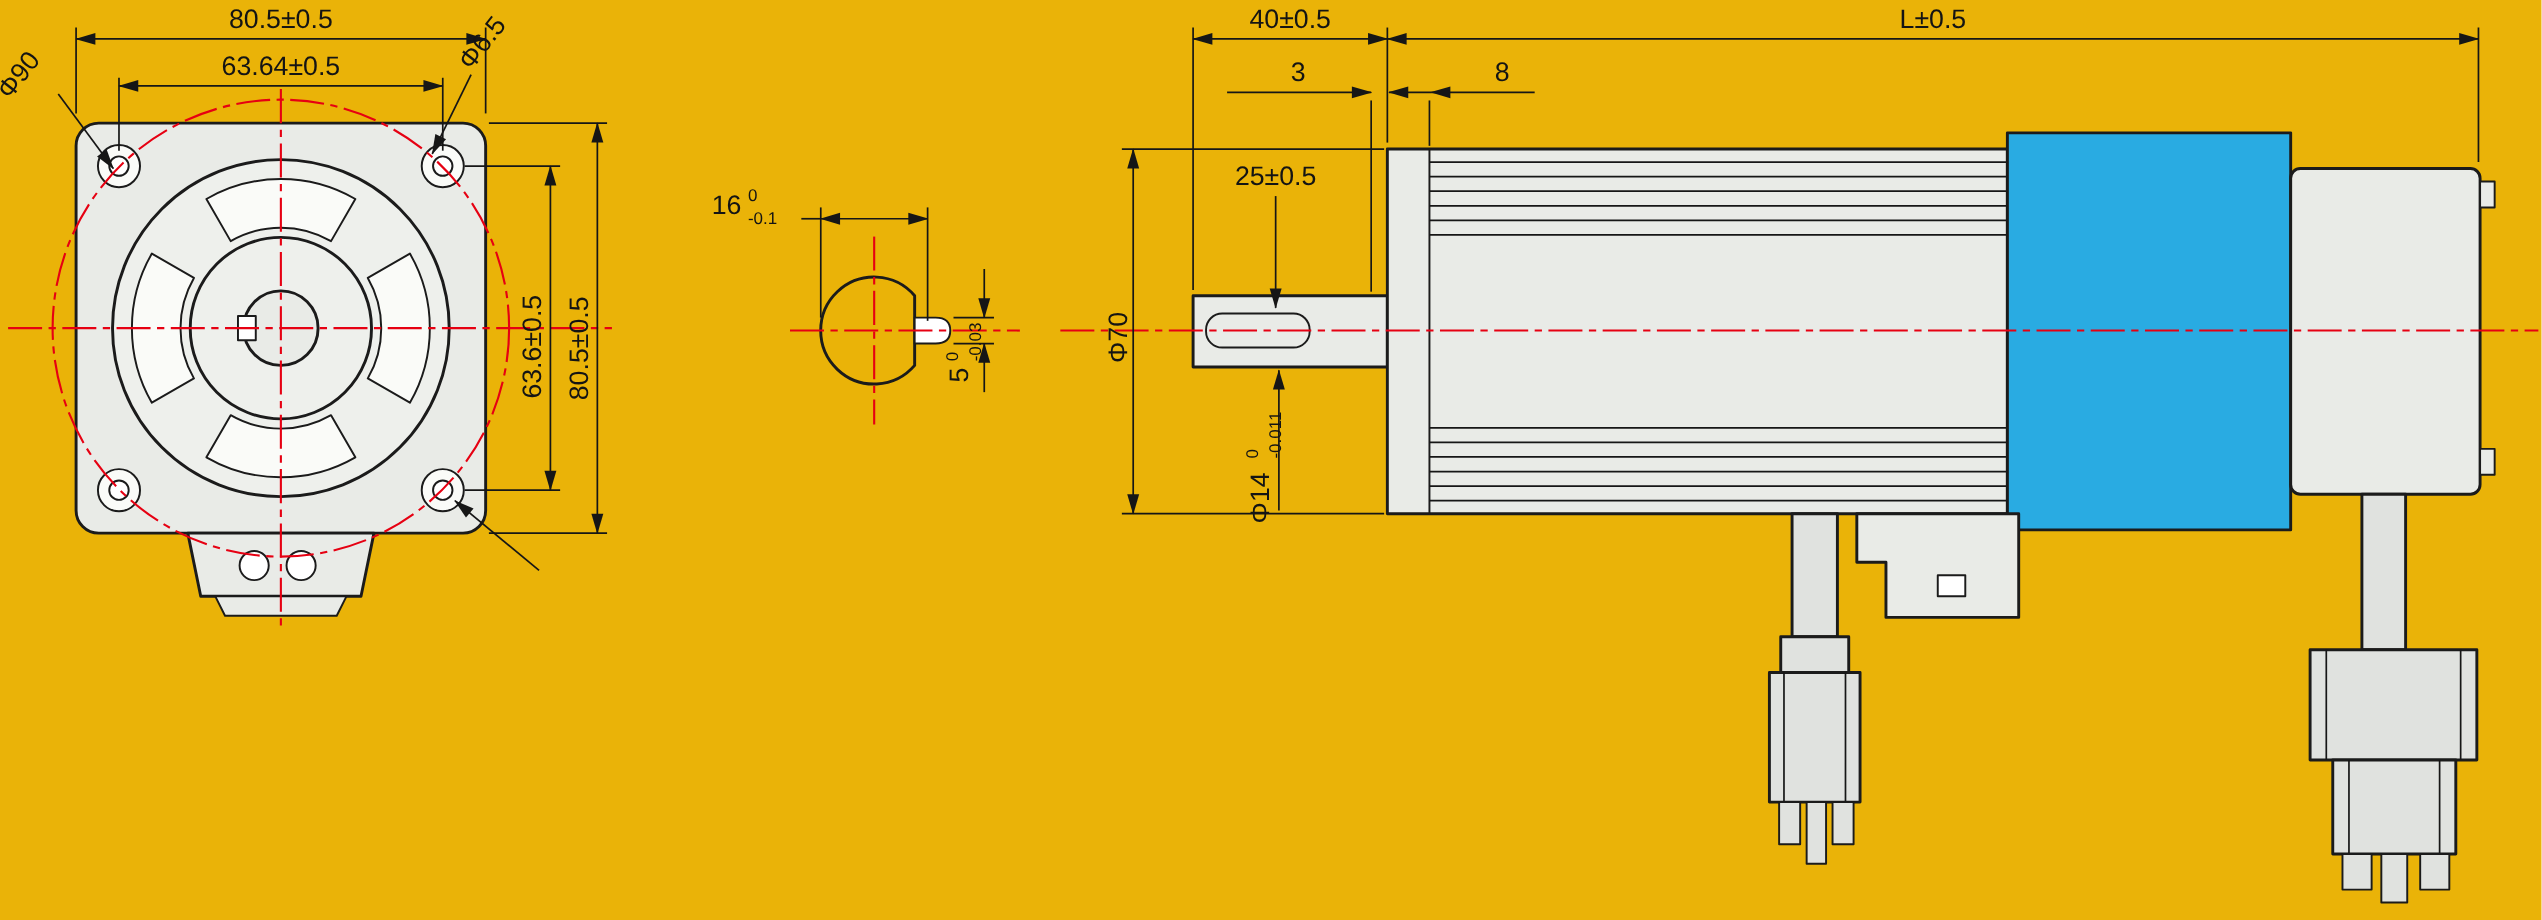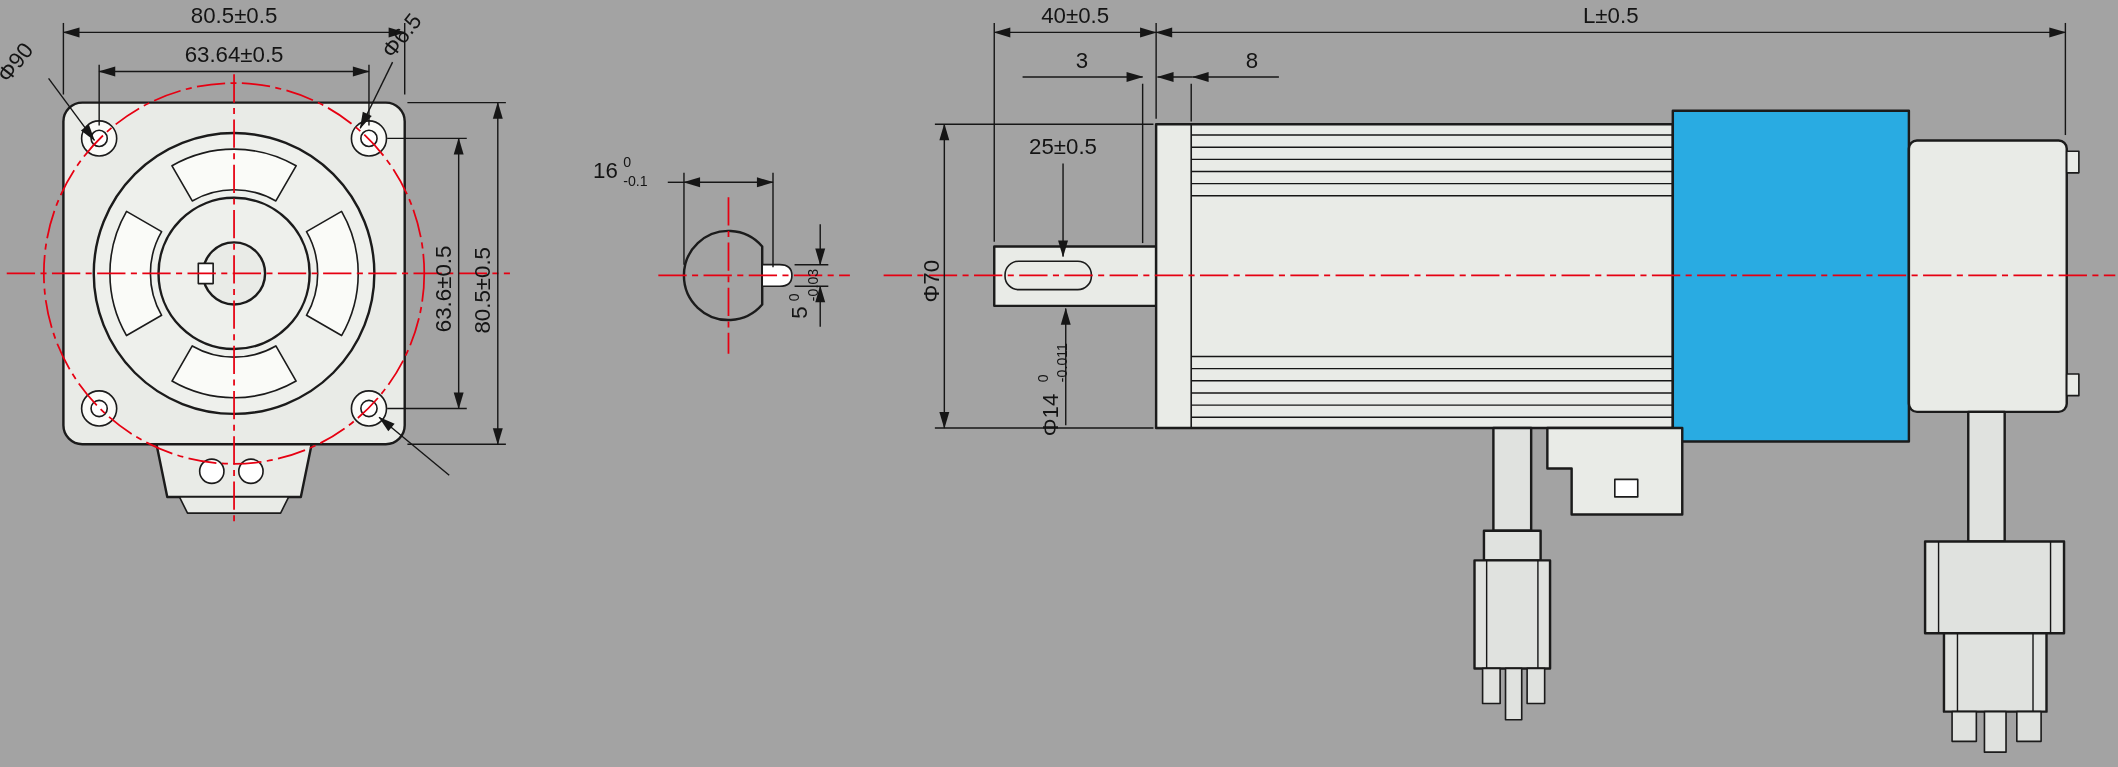--- a/index.html
+++ b/index.html
@@ -1,16 +1,16 @@
 <!DOCTYPE html>
 <html style="--centerline: #e60012; --encoder: #29abe2; --body: #e9ebe7; --connector: #e0e2df; --face: #eef0ec; --face_light: #fafbf8; --outline: #1b1b1b; --background: #ffffff;"><head>
 <meta charset="utf-8">
 <style>
   html,body{margin:0;padding:0;background:#fff;}
-  .page{width:2118px;height:767px;background:#a3a3a3;overflow:hidden;}
+  .page{width:2118px;height:767px;background:#eab308;overflow:hidden;}
   svg{display:block;}
   text{font-family:"Liberation Sans","DejaVu Sans",sans-serif;fill:#141414;}
   .dimtext{font-size:16.5px;}
   .tol{font-size:10.5px;}
   .ol{stroke:#1b1b1b;stroke-width:1.8;fill:none;stroke-linejoin:round;}
   .thin{stroke-width:1.2;}
   .fill-body{fill:var(--body);}
   .fill-face{fill:var(--face);}
   .fill-face2{fill:var(--face_light);}
   .fill-conn{fill:var(--connector);}

